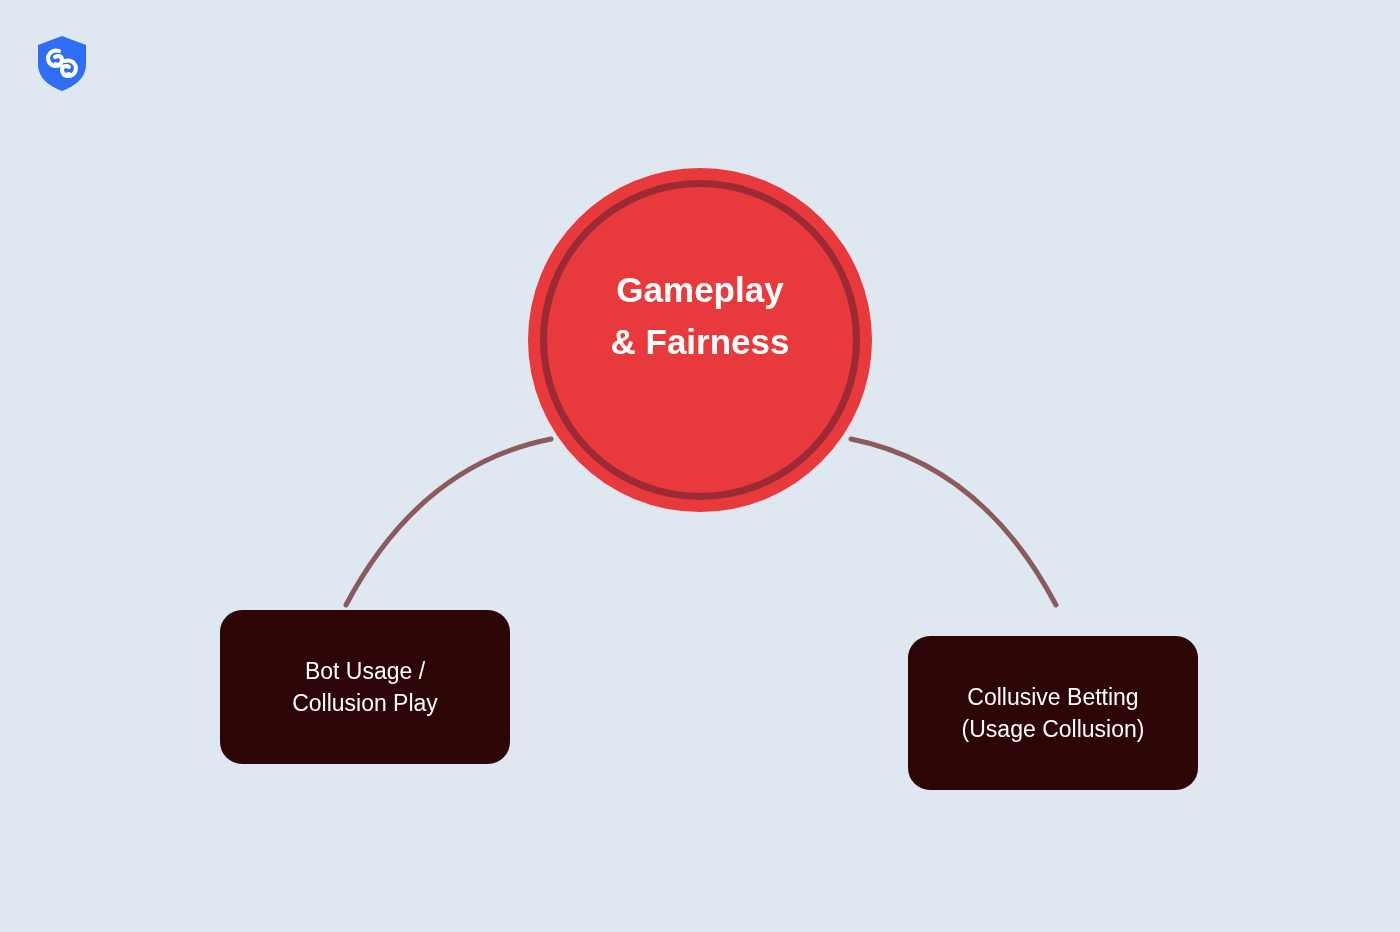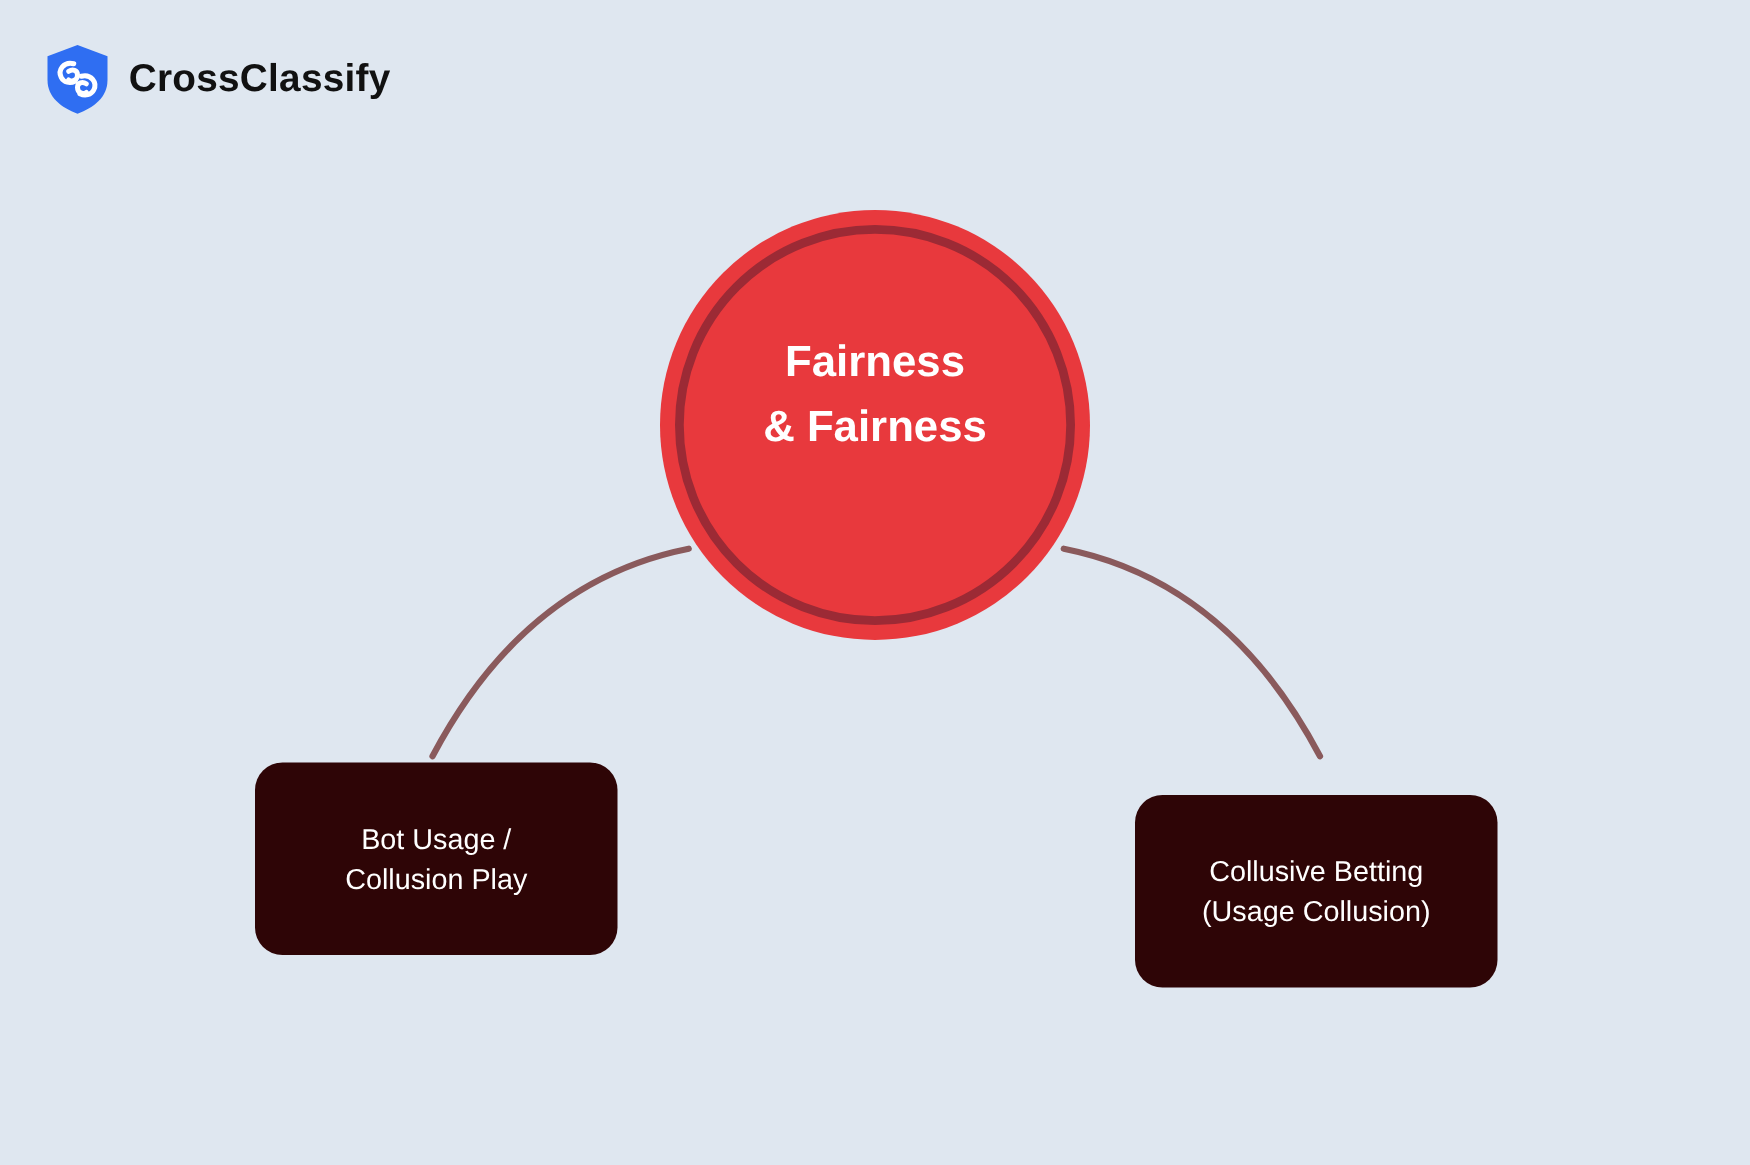--- a/index.html
+++ b/index.html
@@ -82,46 +82,45 @@
       background: #2e0506;
       display: flex;
       flex-direction: column;
       align-items: center;
       justify-content: center;
       color: #ffffff;
       font-size: 23px;
       line-height: 32px;
       text-align: center;
     }
-    .leaf-left { left: 204px; top: 610px; }
+    .leaf-left { left: 220px; top: 610px; }
     .leaf-right { left: 908px; top: 610px; margin-top: 26px; }
   </style>
 </head>
 <body>
 
 <div class="logo">
   <svg class="logo-icon" viewBox="0 0 56 58">
     <path d="M28 2 L52 11 L52 30 C52 44 41 52 28 57 C15 52 4 44 4 30 L4 11 Z" fill="#2f6ef2"></path>
     <path d="M25 17 C17 15 12 22 15 28 C17 32 22 33 26 31" fill="none" stroke="#ffffff" stroke-width="4" stroke-linecap="round"></path>
     <path d="M21 23 C24 21 28 22 28 26 C28 30 24 32 21 30" fill="none" stroke="#ffffff" stroke-width="4" stroke-linecap="round"></path>
     <path d="M31 27 C39 25 44 32 41 38 C39 42 34 43 30 41" fill="none" stroke="#ffffff" stroke-width="4" stroke-linecap="round"></path>
     <path d="M35 33 C32 31 28 32 28 36 C28 40 32 42 35 40" fill="none" stroke="#ffffff" stroke-width="4" stroke-linecap="round"></path>
   </svg>
-  <span class="logo-text">CrossClassify</span>
 </div>
 
 <svg class="connectors">
   <path d="M551 439 Q 420 465 346 605" fill="none" stroke="#8a5a5c" stroke-width="5" stroke-linecap="round"></path>
   <path d="M851 439 Q 982 465 1056 605" fill="none" stroke="#8a5a5c" stroke-width="5" stroke-linecap="round"></path>
 </svg>
 
 <div class="center-node">
   <div class="center-ring"></div>
   <div class="center-label">
-    <span>Fairness</span>
+    <span>Gameplay</span>
     <span>&amp; Fairness</span>
   </div>
 </div>
 
 <div class="leaf-node leaf-left">
   <span>Bot Usage /</span>
   <span>Collusion Play</span>
 </div>
 
 <div class="leaf-node leaf-right">

